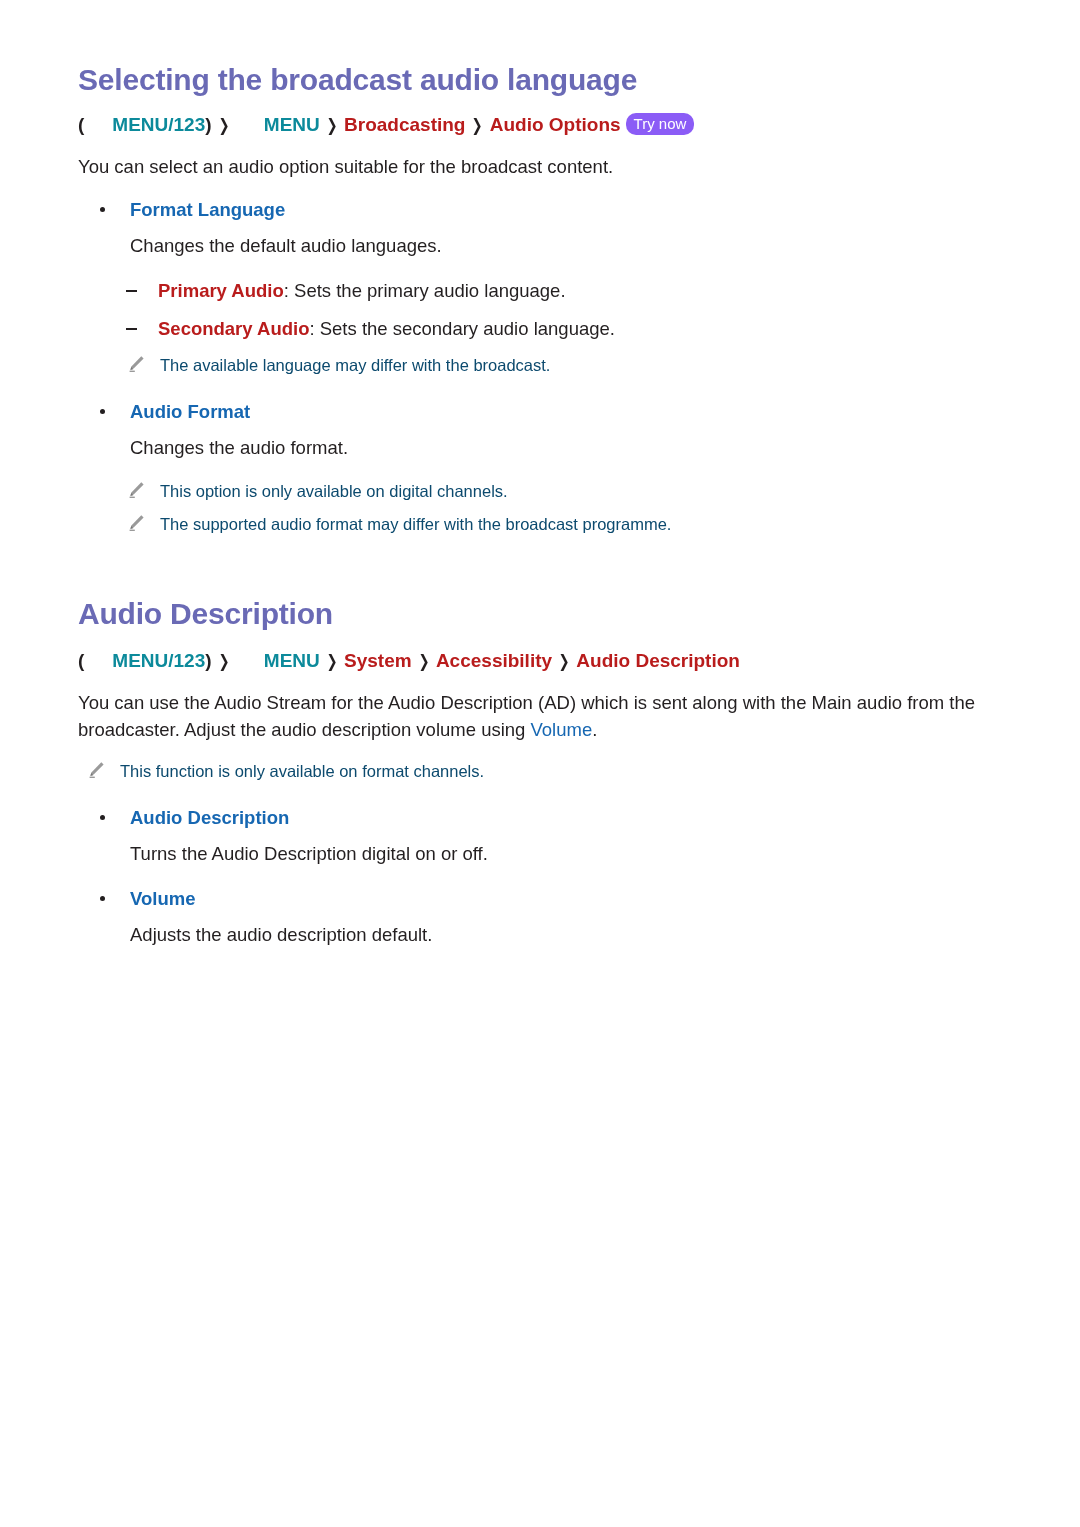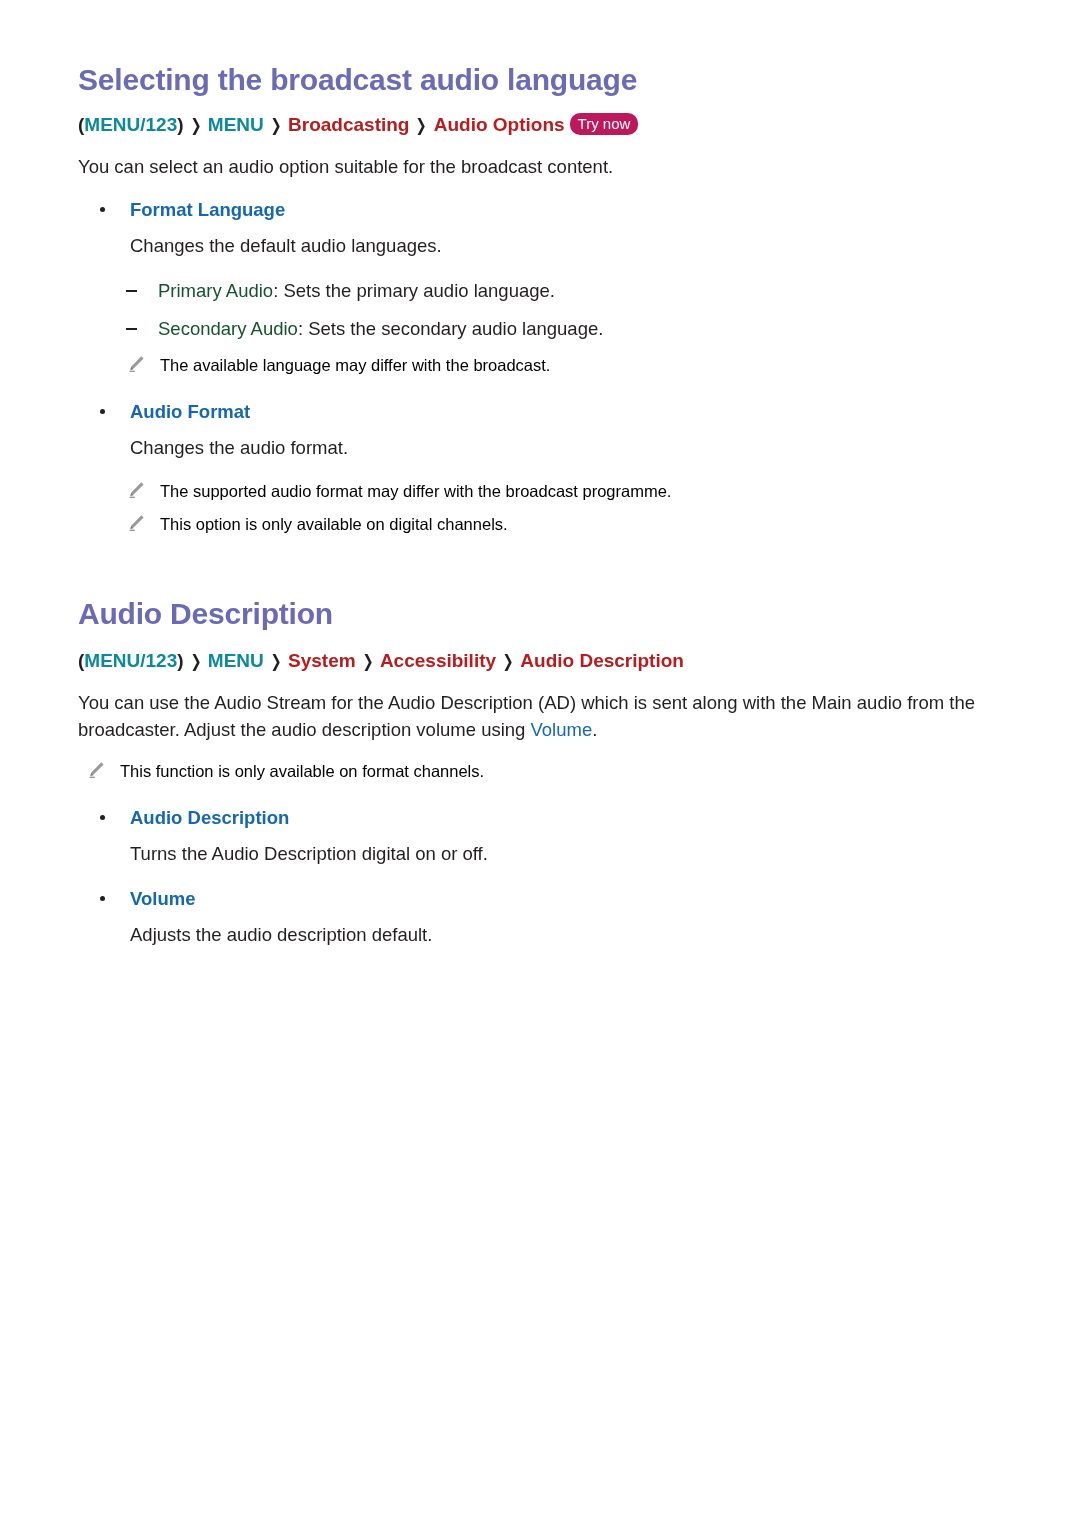--- a/index.html
+++ b/index.html
@@ -40,34 +40,34 @@
   }
 
   
   .breadcrumb {
     font-size: 19px;
     line-height: 26px;
     font-weight: bold;
     margin: 0 0 14px 0;
     white-space: nowrap;
   }
-  .crumb-teal   { color: #0c8a9b; }
+  .crumb-teal   { color: #0c8a9b; margin-left: 28px; }
   .crumb-blue   { color: #b91c1c; }
   .crumb-paren  { color: #231f20; font-weight: bold; }
   .crumb-sep {
     color: #231f20;
     font-weight: bold;
     font-size: 17px;
     padding: 0 5px;
     display: inline-block;
     transform: scaleX(0.78);
   }
   .try-now {
     display: inline-block;
-    background: #be185d;
+    background: #8b5cf6;
     color: #ffffff;
     font-size: 15px;
     font-weight: normal;
     line-height: 19px;
     border-radius: 10px;
     padding: 1px 8px 2px 8px;
     margin-left: 5px;
     position: relative;
     top: -2px;
   }
@@ -124,31 +124,31 @@
   }
   .dash-item .dash {
     position: absolute;
     left: 48px;
     top: 13px;
     width: 11px;
     height: 2px;
     background: #231f20;
   }
   .dash-item .term {
-    color: #14532d;
-    font-weight: normal;
+    color: #b91c1c;
+    font-weight: bold;
     margin-top: 17px;
   }
 
   
   .note {
     position: relative;
     font-size: 16.5px;
     line-height: 24px;
-    color: #000000;
+    color: #0c4a6e;
     margin: 0 0 9px 0;
   }
   .note.indent  { padding-left: 82px; }
   .note.outdent { padding-left: 42px; }
   .note .pencil {
     position: absolute;
     top: 1px;
     width: 20px;
     height: 20px;
   }
@@ -200,30 +200,30 @@
     <span>Audio Format</span>
   </div>
   <div class="bullet-desc">Changes the audio format.</div>
 
   <div class="note indent">
     <svg class="pencil" viewBox="0 0 20 20" xmlns="http://www.w3.org/2000/svg">
       <path d="M15.3 2.2 L17.6 4.5 L7.6 14.6 L4.6 15.6 L5.4 12.5 Z" fill="#9a9a9a"></path>
       <path d="M4.3 16.1 L7.3 15.2 L5.2 13.1 Z" fill="#767676"></path>
       <rect x="3.6" y="16.6" width="5.2" height="1.4" fill="#9a9a9a"></rect>
     </svg>
+    <span>This option is only available on digital channels.</span>
+  </div>
+
+  <div class="note indent">
+    <svg class="pencil" viewBox="0 0 20 20" xmlns="http://www.w3.org/2000/svg">
+      <path d="M15.3 2.2 L17.6 4.5 L7.6 14.6 L4.6 15.6 L5.4 12.5 Z" fill="#9a9a9a"></path>
+      <path d="M4.3 16.1 L7.3 15.2 L5.2 13.1 Z" fill="#767676"></path>
+      <rect x="3.6" y="16.6" width="5.2" height="1.4" fill="#9a9a9a"></rect>
+    </svg>
     <span>The supported audio format may differ with the broadcast programme.</span>
-  </div>
-
-  <div class="note indent">
-    <svg class="pencil" viewBox="0 0 20 20" xmlns="http://www.w3.org/2000/svg">
-      <path d="M15.3 2.2 L17.6 4.5 L7.6 14.6 L4.6 15.6 L5.4 12.5 Z" fill="#9a9a9a"></path>
-      <path d="M4.3 16.1 L7.3 15.2 L5.2 13.1 Z" fill="#767676"></path>
-      <rect x="3.6" y="16.6" width="5.2" height="1.4" fill="#9a9a9a"></rect>
-    </svg>
-    <span>This option is only available on digital channels.</span>
   </div>
 
   <h1 class="doc-h1 second">Audio Description</h1>
 
   <div class="breadcrumb">
     <span class="crumb-paren">(</span><span class="crumb-teal">MENU/123</span><span class="crumb-paren">)</span><span class="crumb-sep">❯</span><span class="crumb-teal">MENU</span><span class="crumb-sep">❯</span><span class="crumb-blue">System</span><span class="crumb-sep">❯</span><span class="crumb-blue">Accessibility</span><span class="crumb-sep">❯</span><span class="crumb-blue">Audio Description</span>
   </div>
 
   <p class="body wide"><span>You can use the Audio Stream for the Audio Description (AD) which is sent along with the Main audio from the broadcaster. Adjust the audio description volume using </span><span class="inline-blue">Volume</span><span>.</span></p>
 

